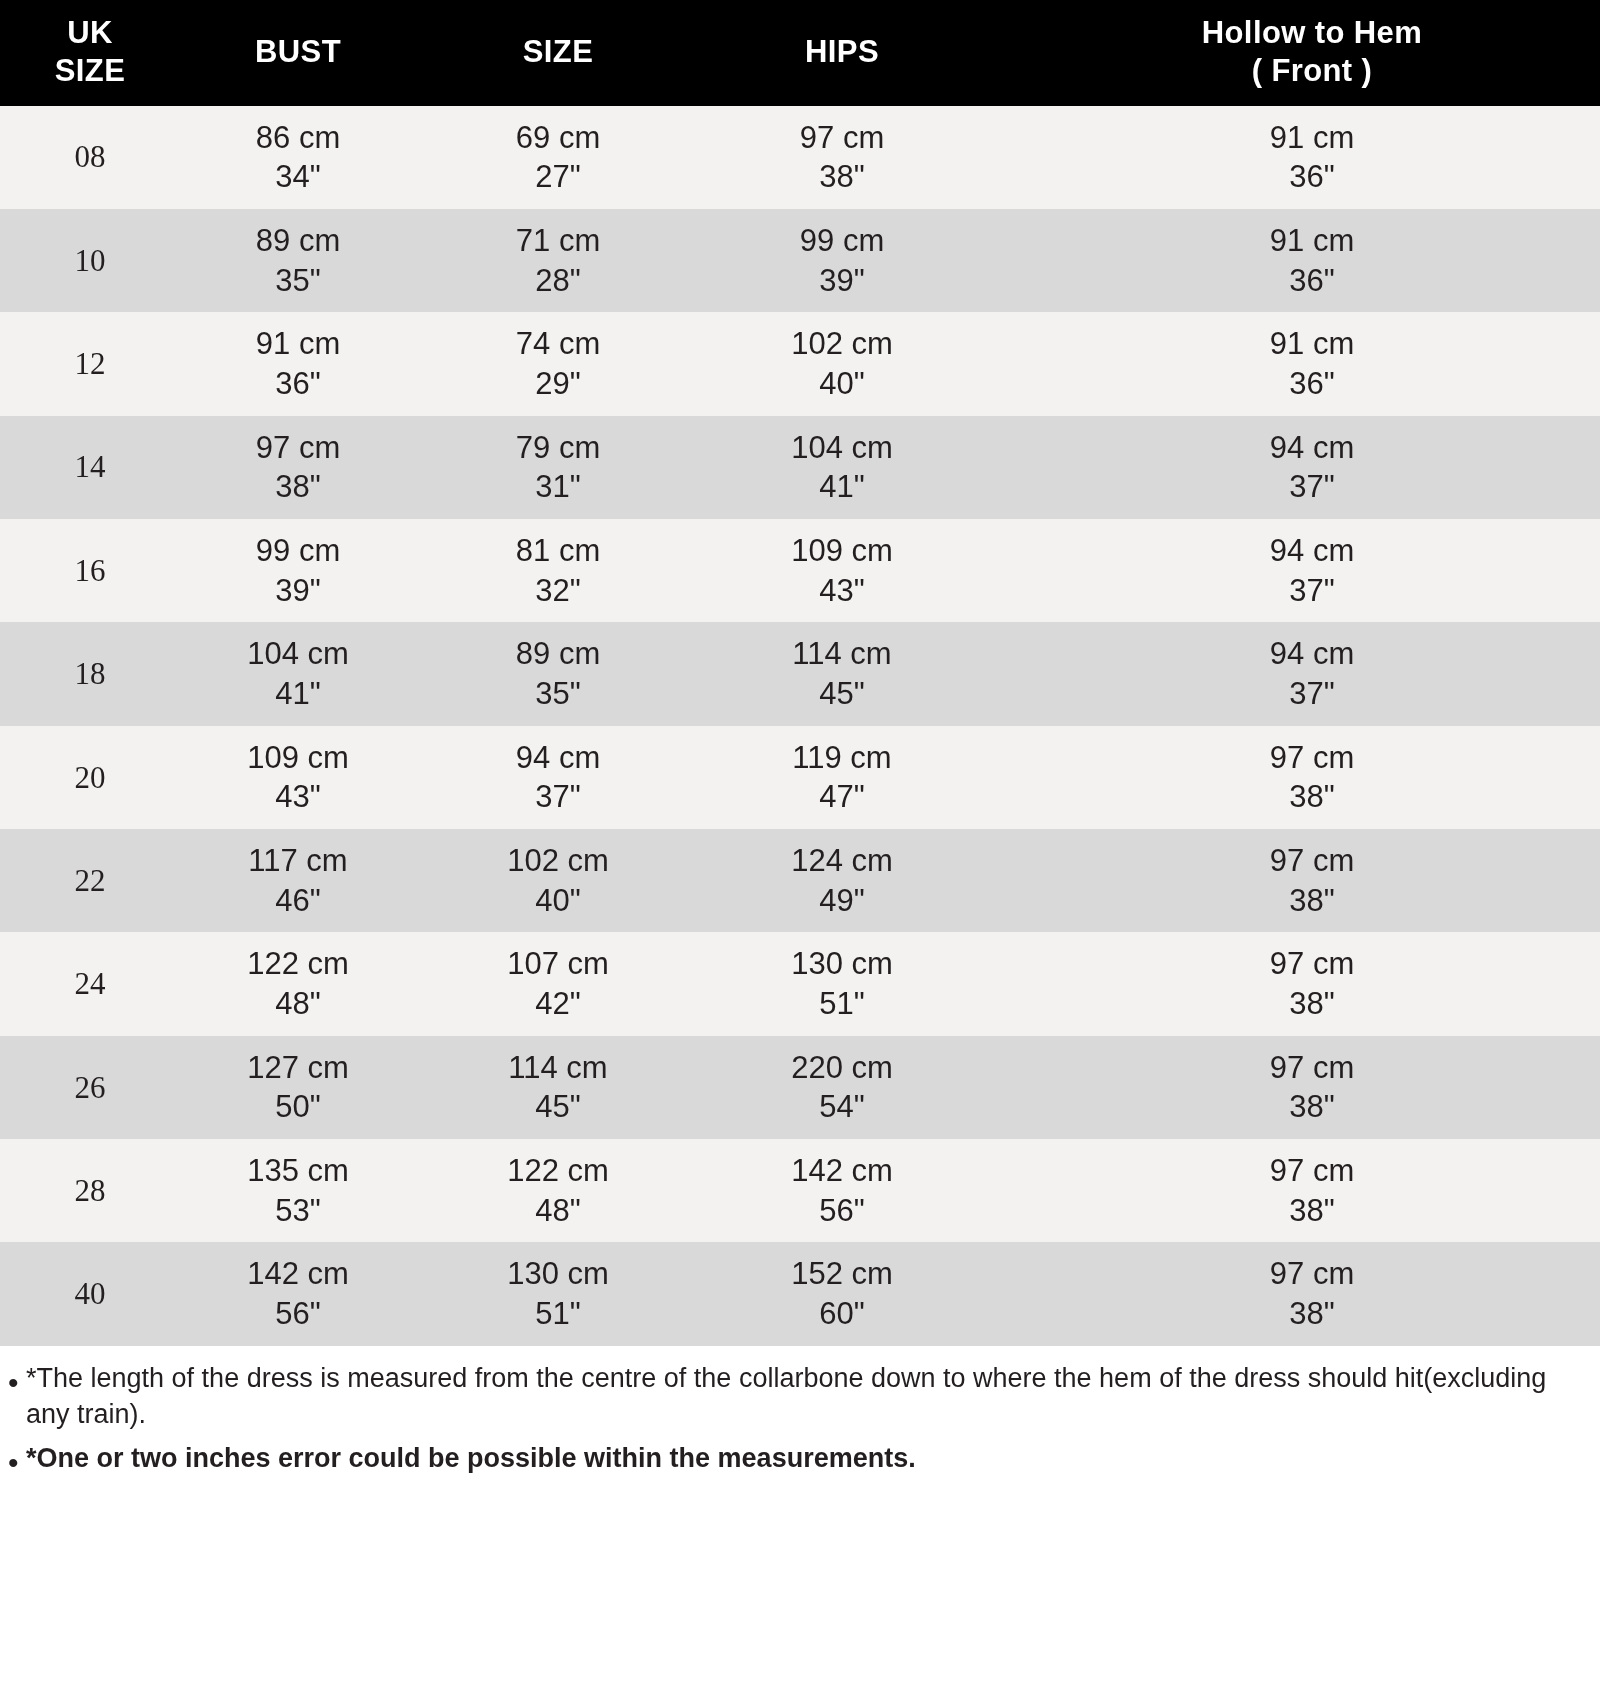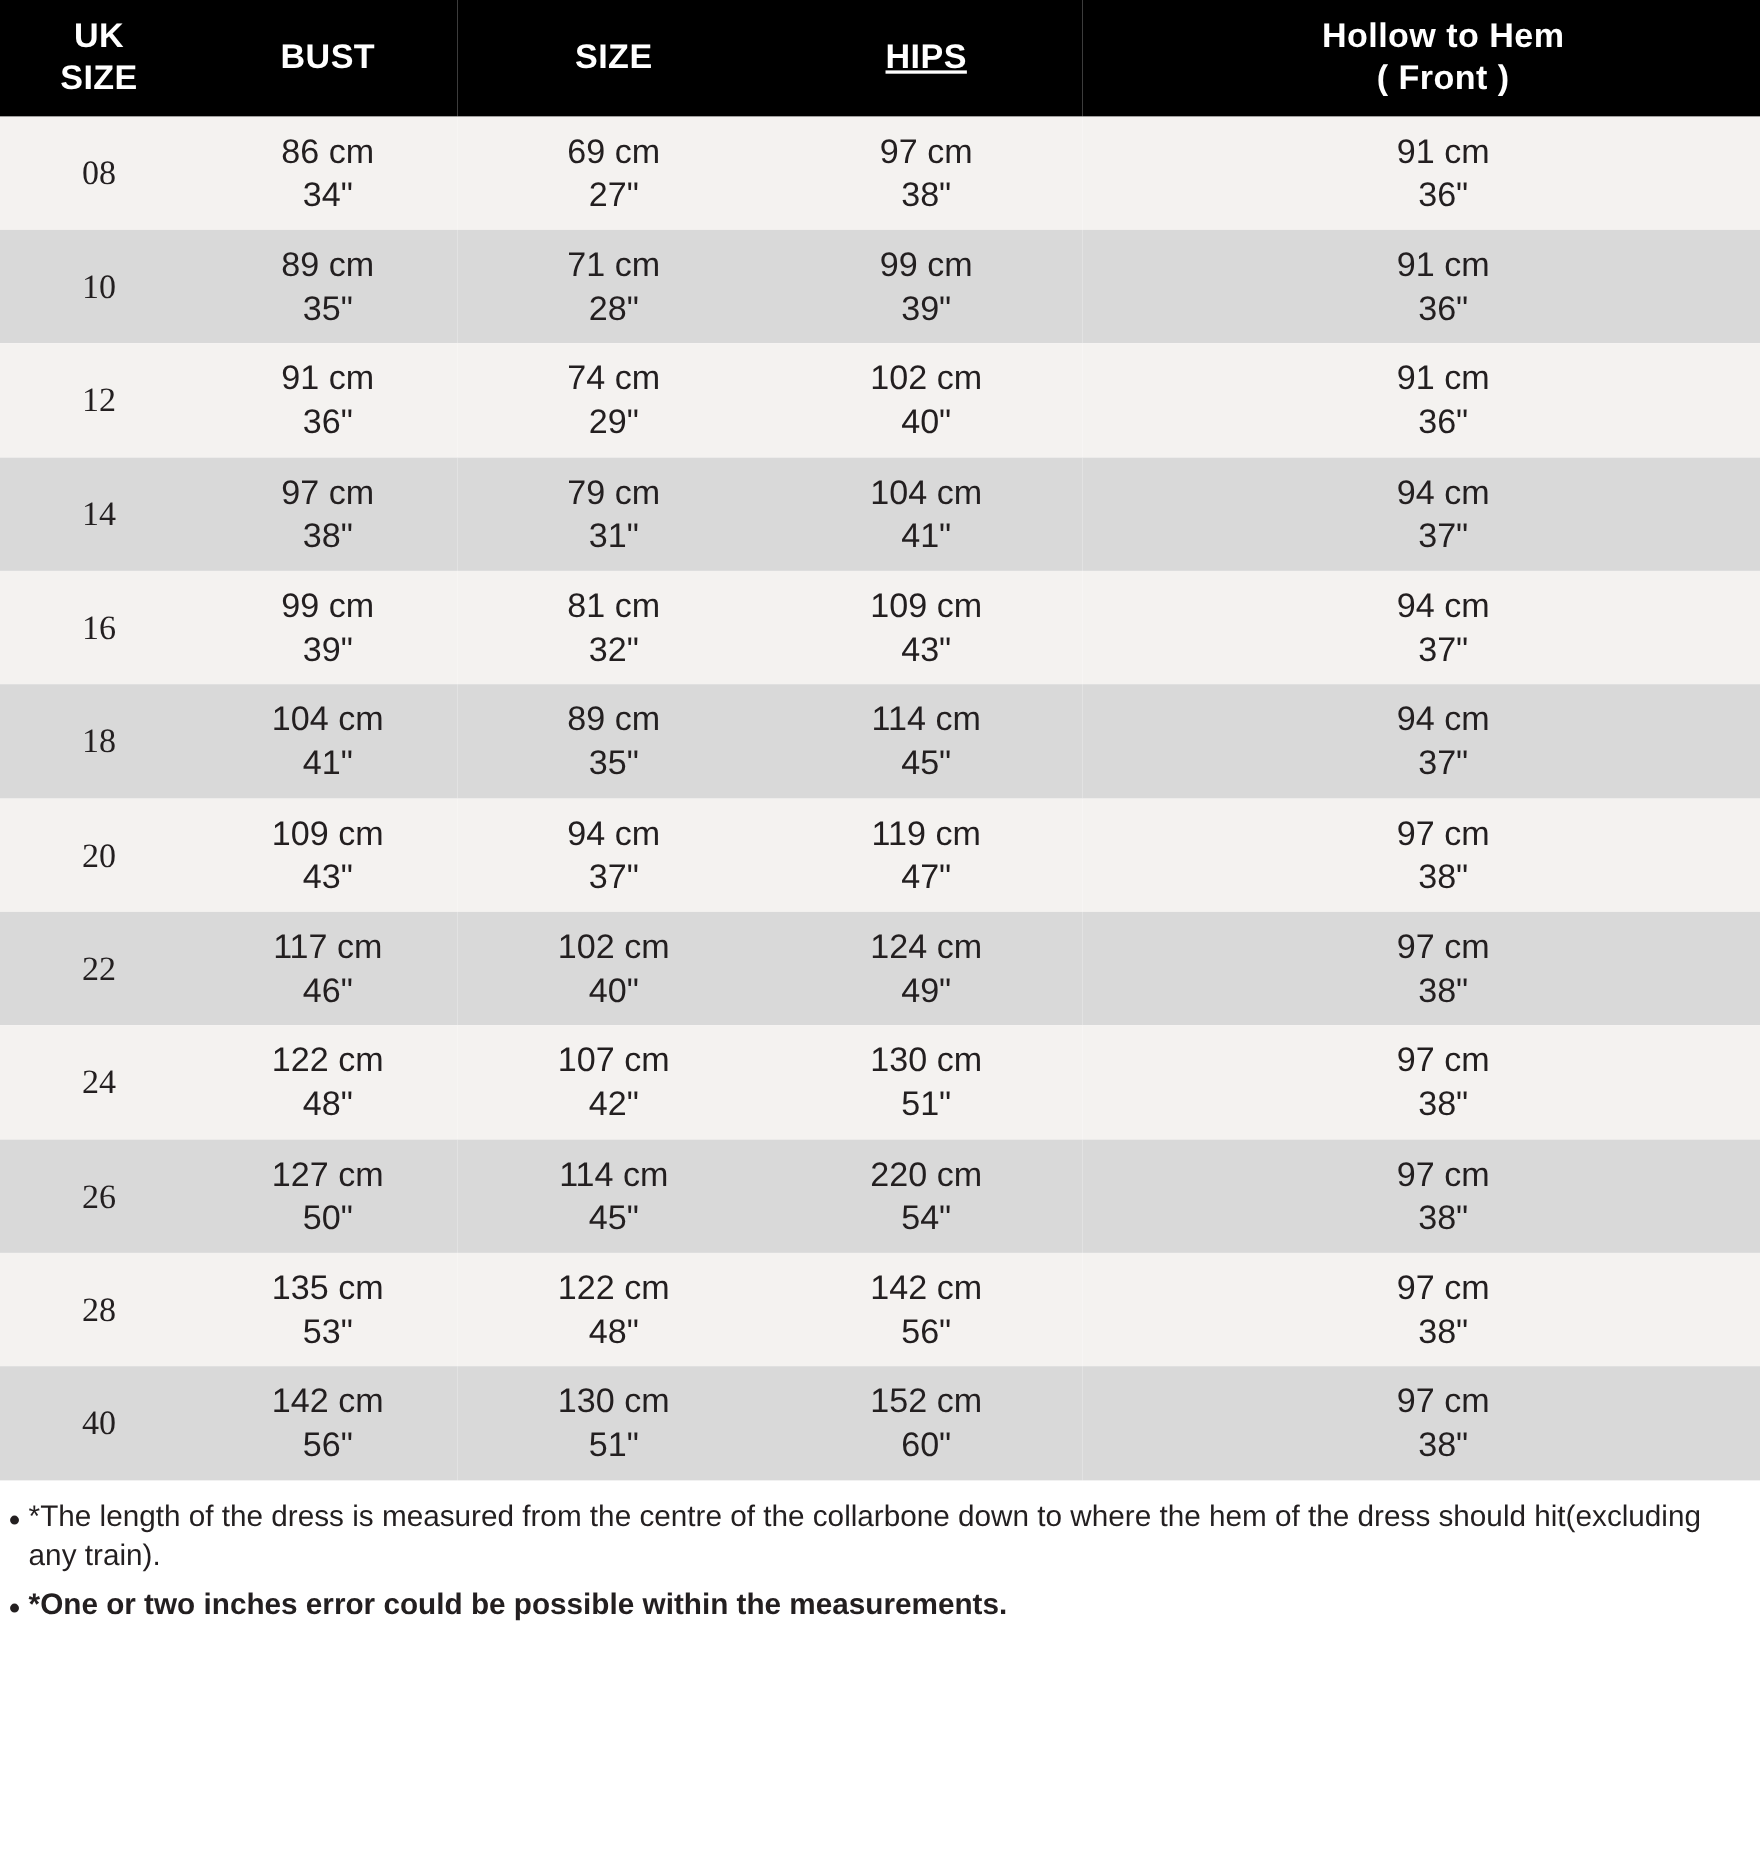--- a/index.html
+++ b/index.html
@@ -27,21 +27,21 @@
     font-weight: bold;
     padding: 14px 4px 16px 4px;
     line-height: 1.22;
     text-align: center;
     vertical-align: middle;
     letter-spacing: 0.4px;
   }
   thead th.col-size { width: 172px; margin-left: 31px; }
   thead th.col-bust { width: 228px; margin-top: 44px; }
   thead th.col-waist { width: 276px; }
-  thead th.col-hips { width: 276px; text-decoration: underline; }
+  thead th.col-hips { width: 276px; }
   thead th.col-hollow { width: 648px; }
 
   table.size-table tbody td {
     font-size: 31px;
     text-align: center;
     vertical-align: middle;
     padding: 12px 4px;
     line-height: 1.28;
     color: #231f20;
   }

